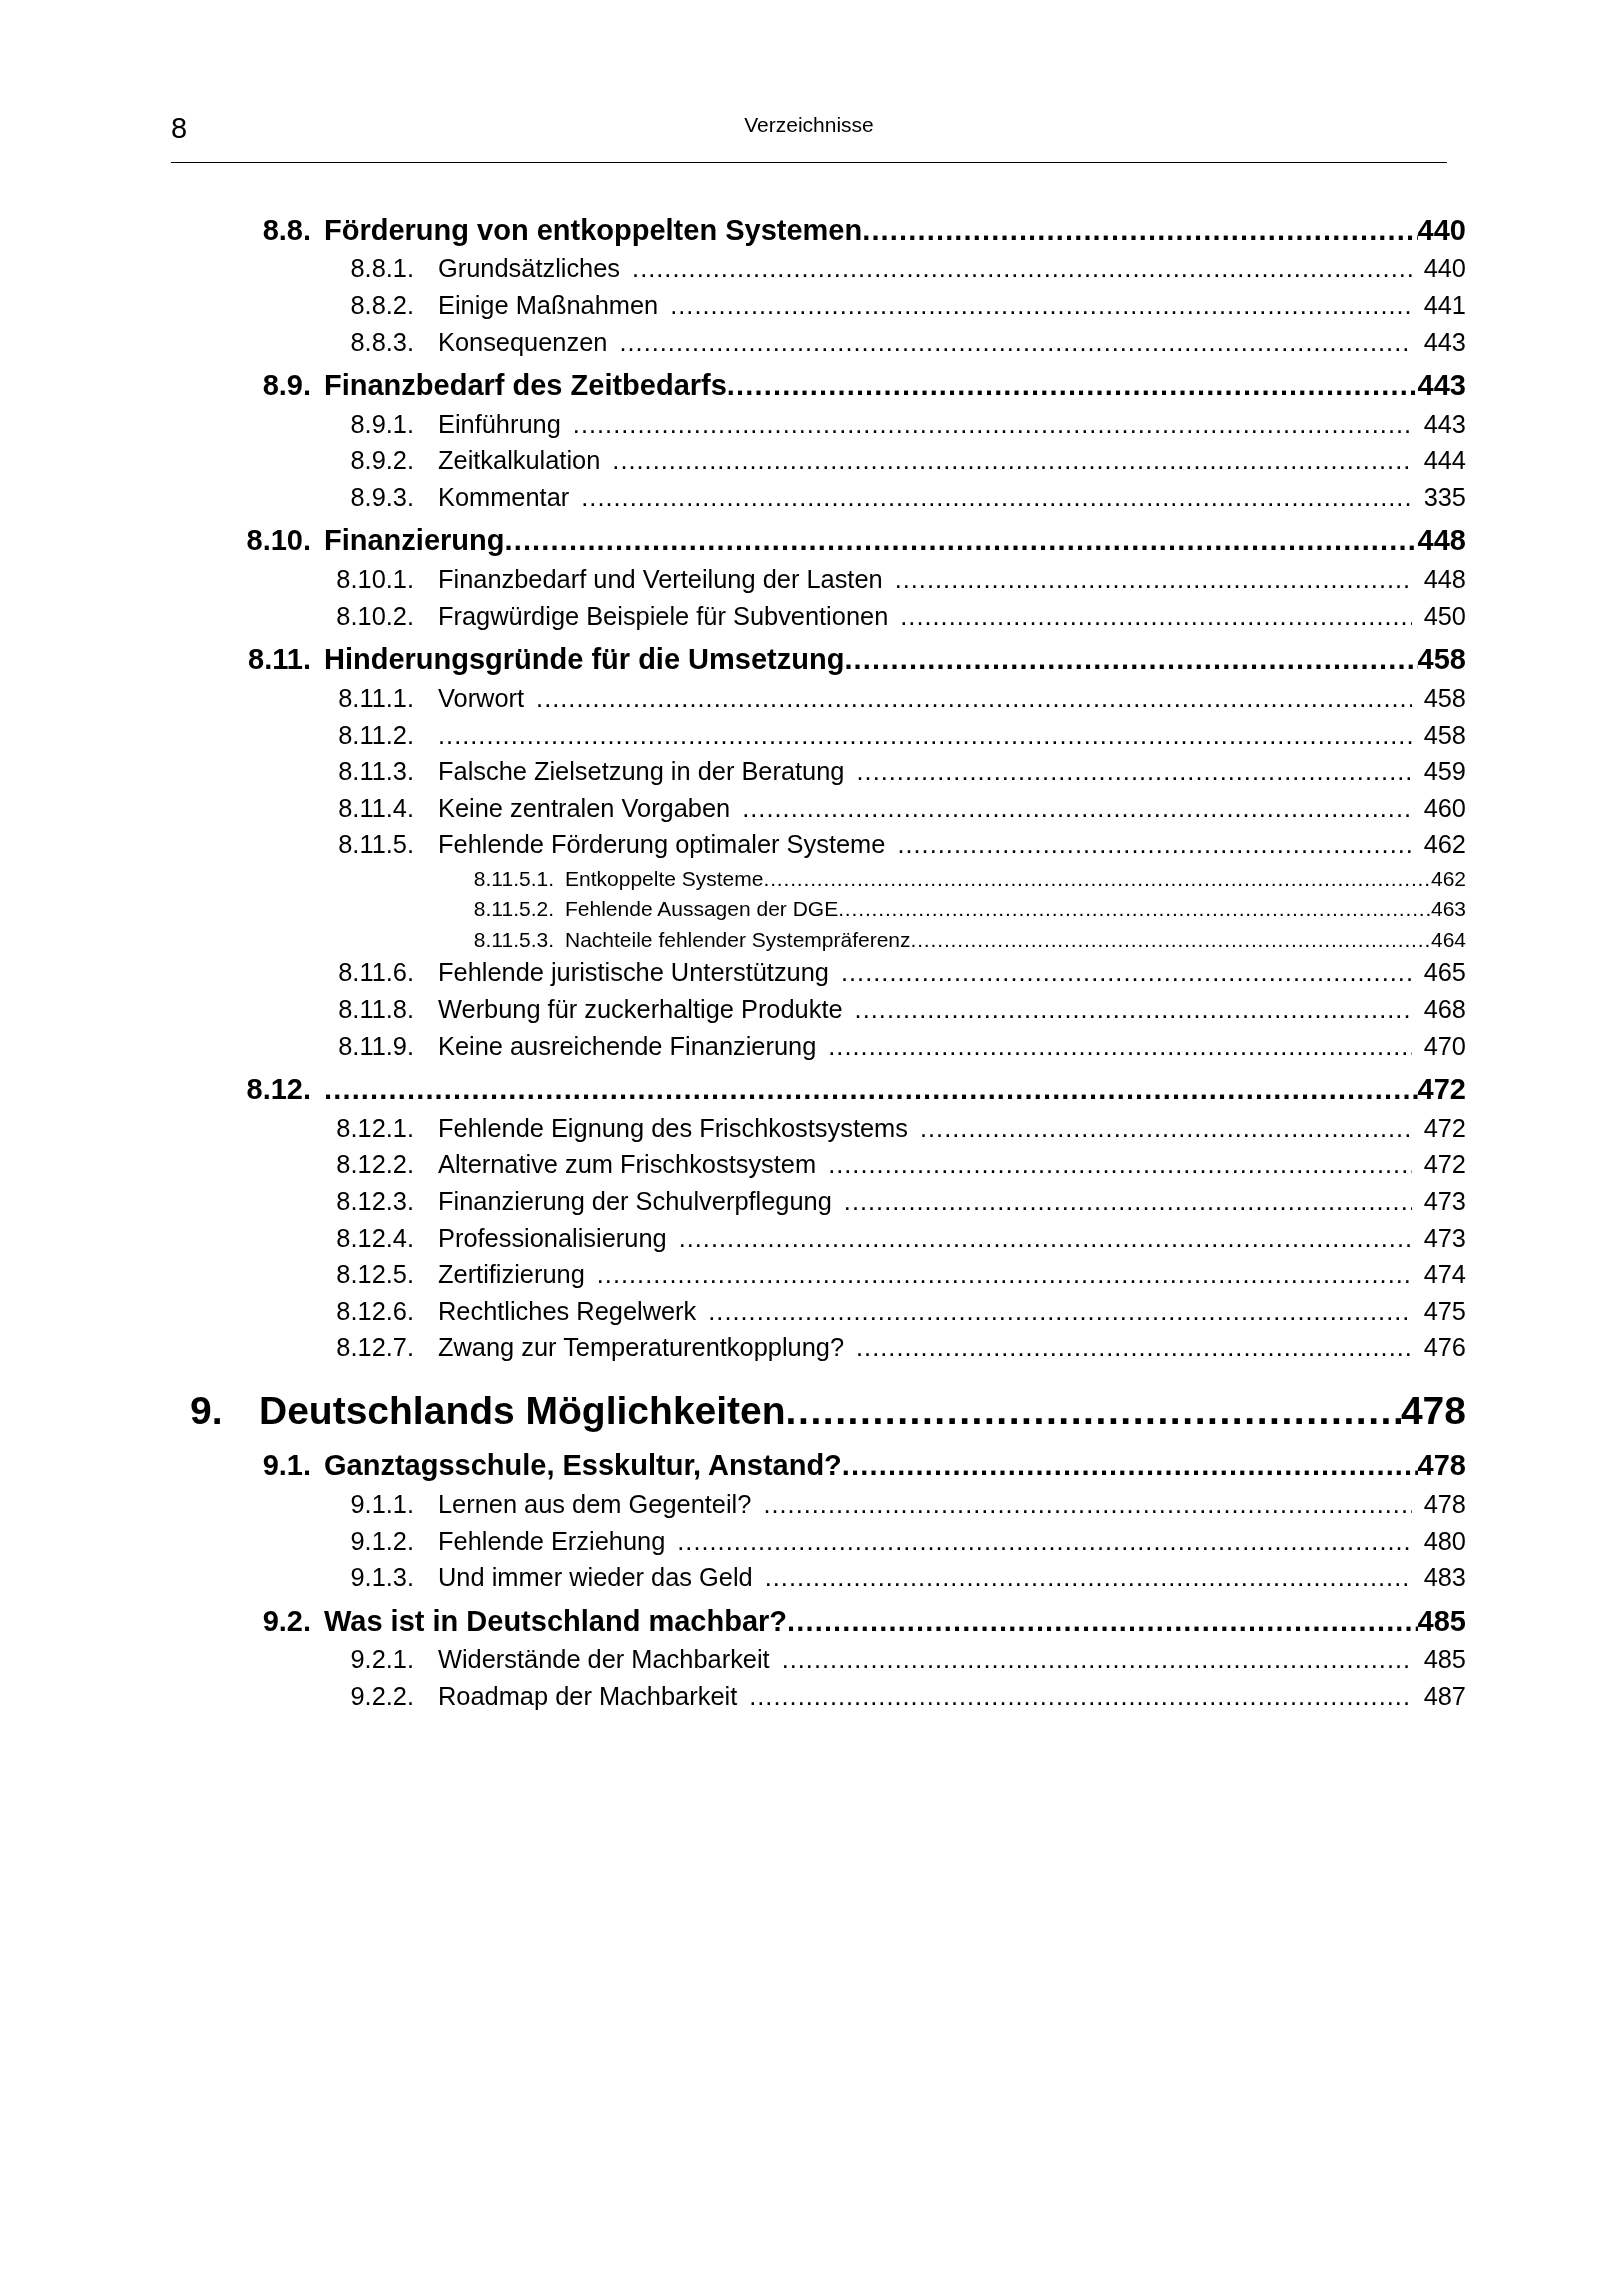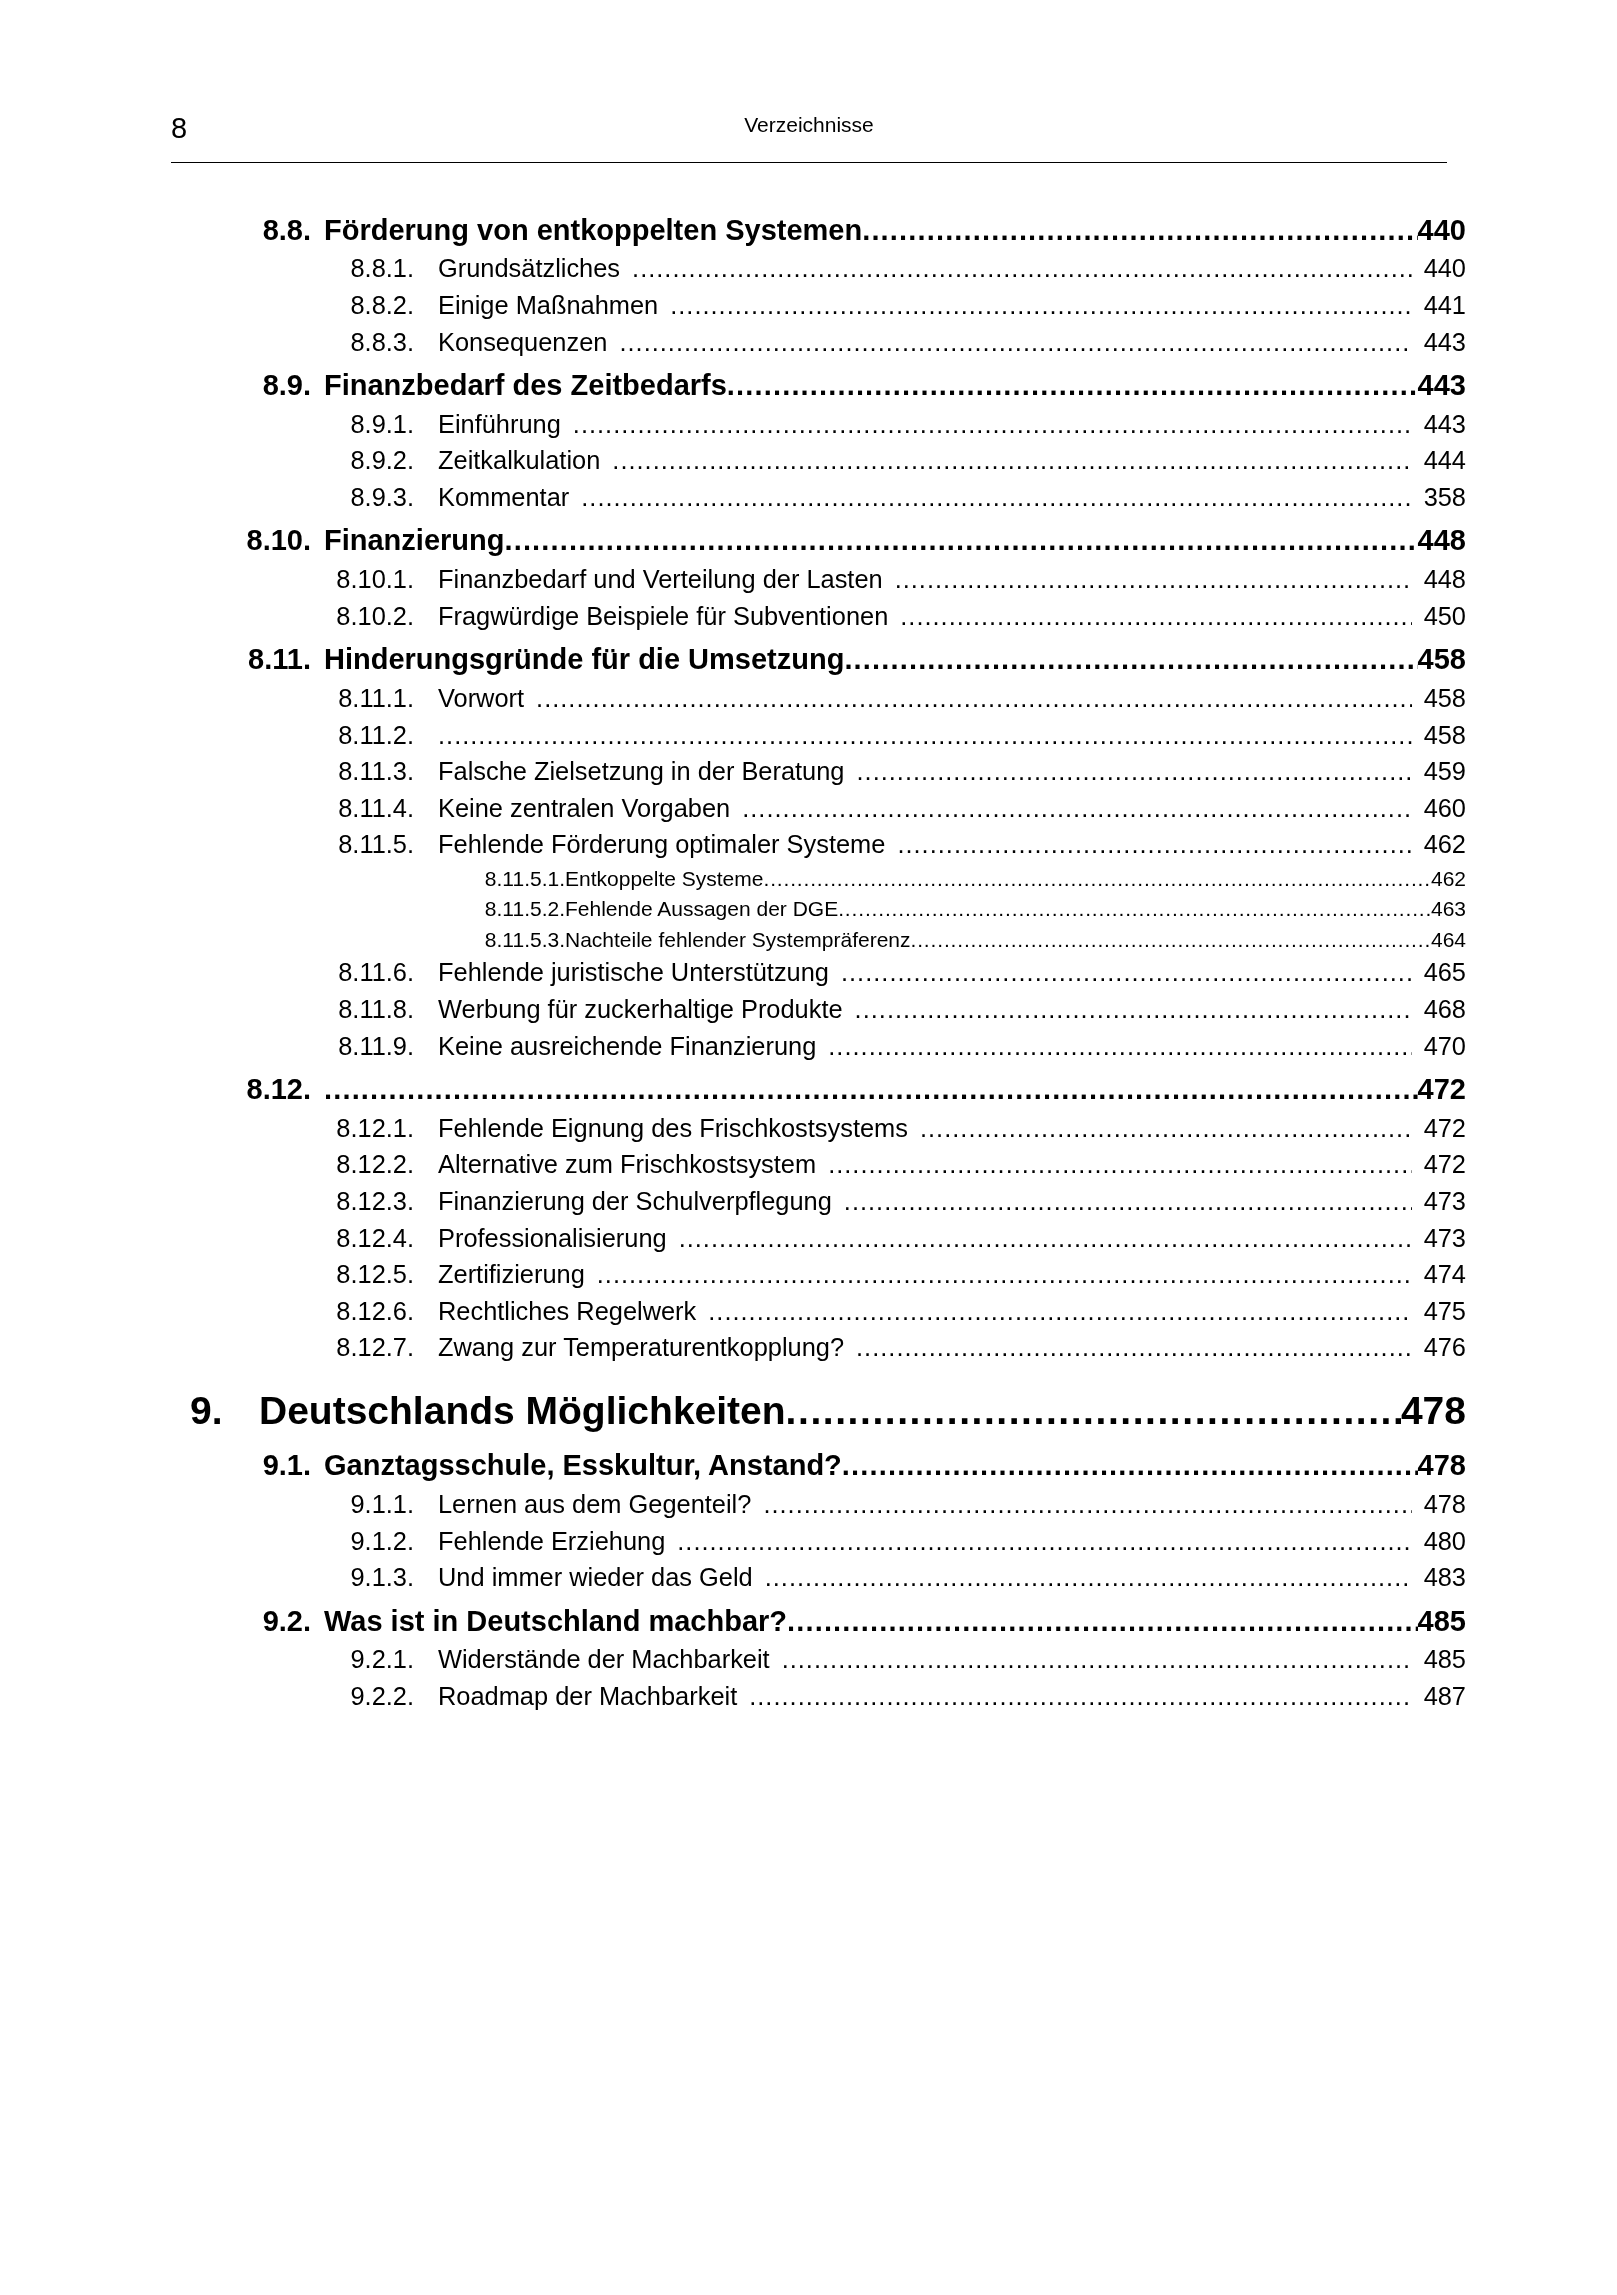--- a/index.html
+++ b/index.html
@@ -130,21 +130,21 @@
   }
   .lvl3 .num { width: 236px; padding-right: 12px; }
 
   
   .lvl4 {
     font-size: 21px;
     font-weight: normal;
     line-height: 1.32;
     padding-top: 2.8px;
   }
-  .lvl4 .num { width: 375px; }
+  .lvl4 .num { width: 375px; padding-right: 11px; }
 </style>
 </head>
 <body>
 
 <div class="page">
 
   <div class="header">
     <div class="header-pageno">8</div>
     <div class="header-title">Verzeichnisse</div>
   </div>
@@ -190,21 +190,21 @@
       <div class="toc-row lvl3">
         <span class="num">8.9.2.</span>
         <span class="title">Zeitkalkulation</span>
         <span class="leader"></span>
         <span class="pageno">444</span>
       </div>
       <div class="toc-row lvl3">
         <span class="num">8.9.3.</span>
         <span class="title">Kommentar</span>
         <span class="leader"></span>
-        <span class="pageno">358</span>
+        <span class="pageno">335</span>
       </div>
       <div class="toc-row lvl2">
         <span class="num">8.10.</span>
         <span class="title">Finanzierung</span>
         <span class="leader"></span>
         <span class="pageno">448</span>
       </div>
       <div class="toc-row lvl3">
         <span class="num">8.10.1.</span>
         <span class="title">Finanzbedarf und Verteilung der Lasten</span>

